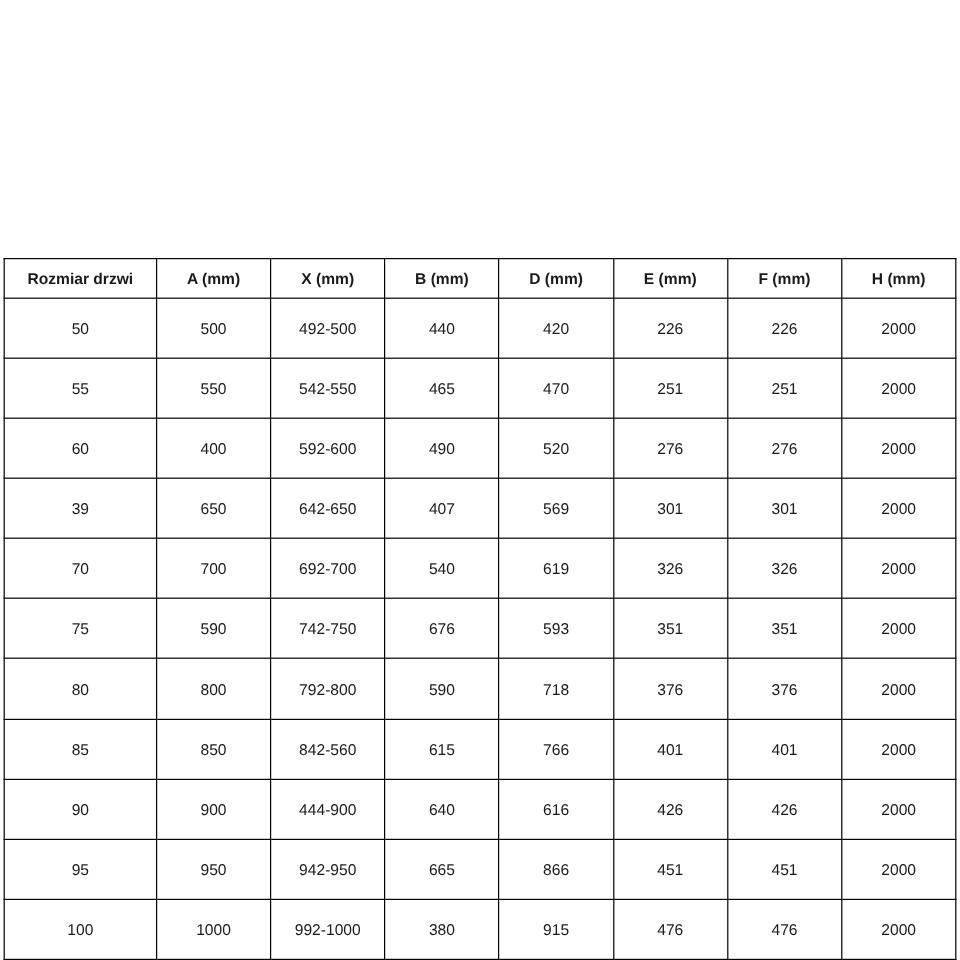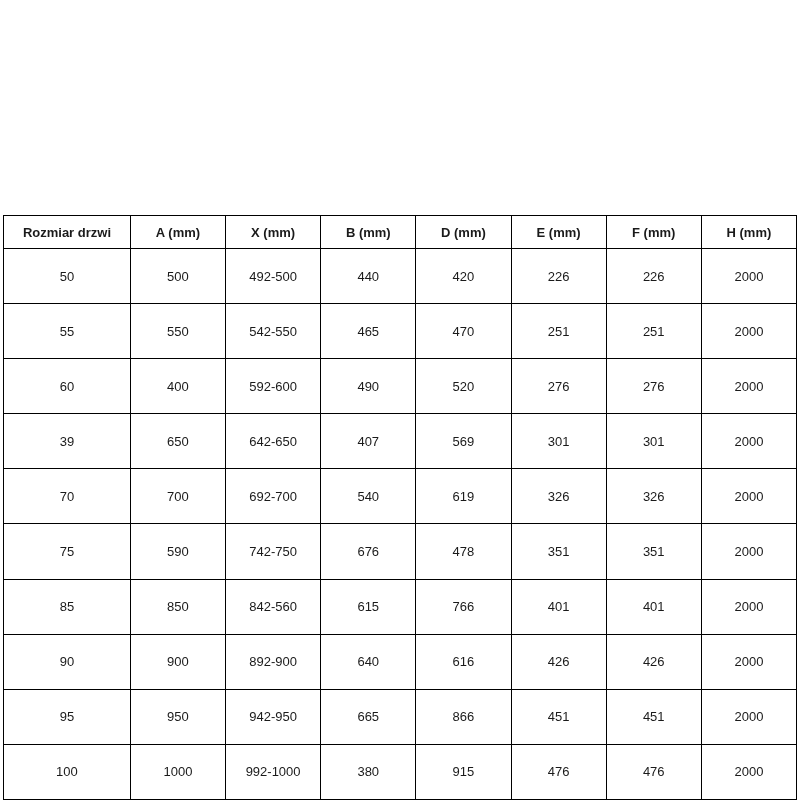--- a/index.html
+++ b/index.html
@@ -118,39 +118,49 @@
           <td>619</td>
           <td>326</td>
           <td>326</td>
           <td>2000</td>
         </tr>
         <tr>
           <td>75</td>
           <td>590</td>
           <td>742-750</td>
           <td>676</td>
-          <td>478</td>
+          <td>593</td>
           <td>351</td>
           <td>351</td>
+          <td>2000</td>
+        </tr>
+        <tr>
+          <td>80</td>
+          <td>800</td>
+          <td>792-800</td>
+          <td>590</td>
+          <td>718</td>
+          <td>376</td>
+          <td>376</td>
           <td>2000</td>
         </tr>
         <tr>
           <td>85</td>
           <td>850</td>
           <td>842-560</td>
           <td>615</td>
           <td>766</td>
           <td>401</td>
           <td>401</td>
           <td>2000</td>
         </tr>
         <tr>
           <td>90</td>
           <td>900</td>
-          <td>892-900</td>
+          <td>444-900</td>
           <td>640</td>
           <td>616</td>
           <td>426</td>
           <td>426</td>
           <td>2000</td>
         </tr>
         <tr>
           <td>95</td>
           <td>950</td>
           <td>942-950</td>

